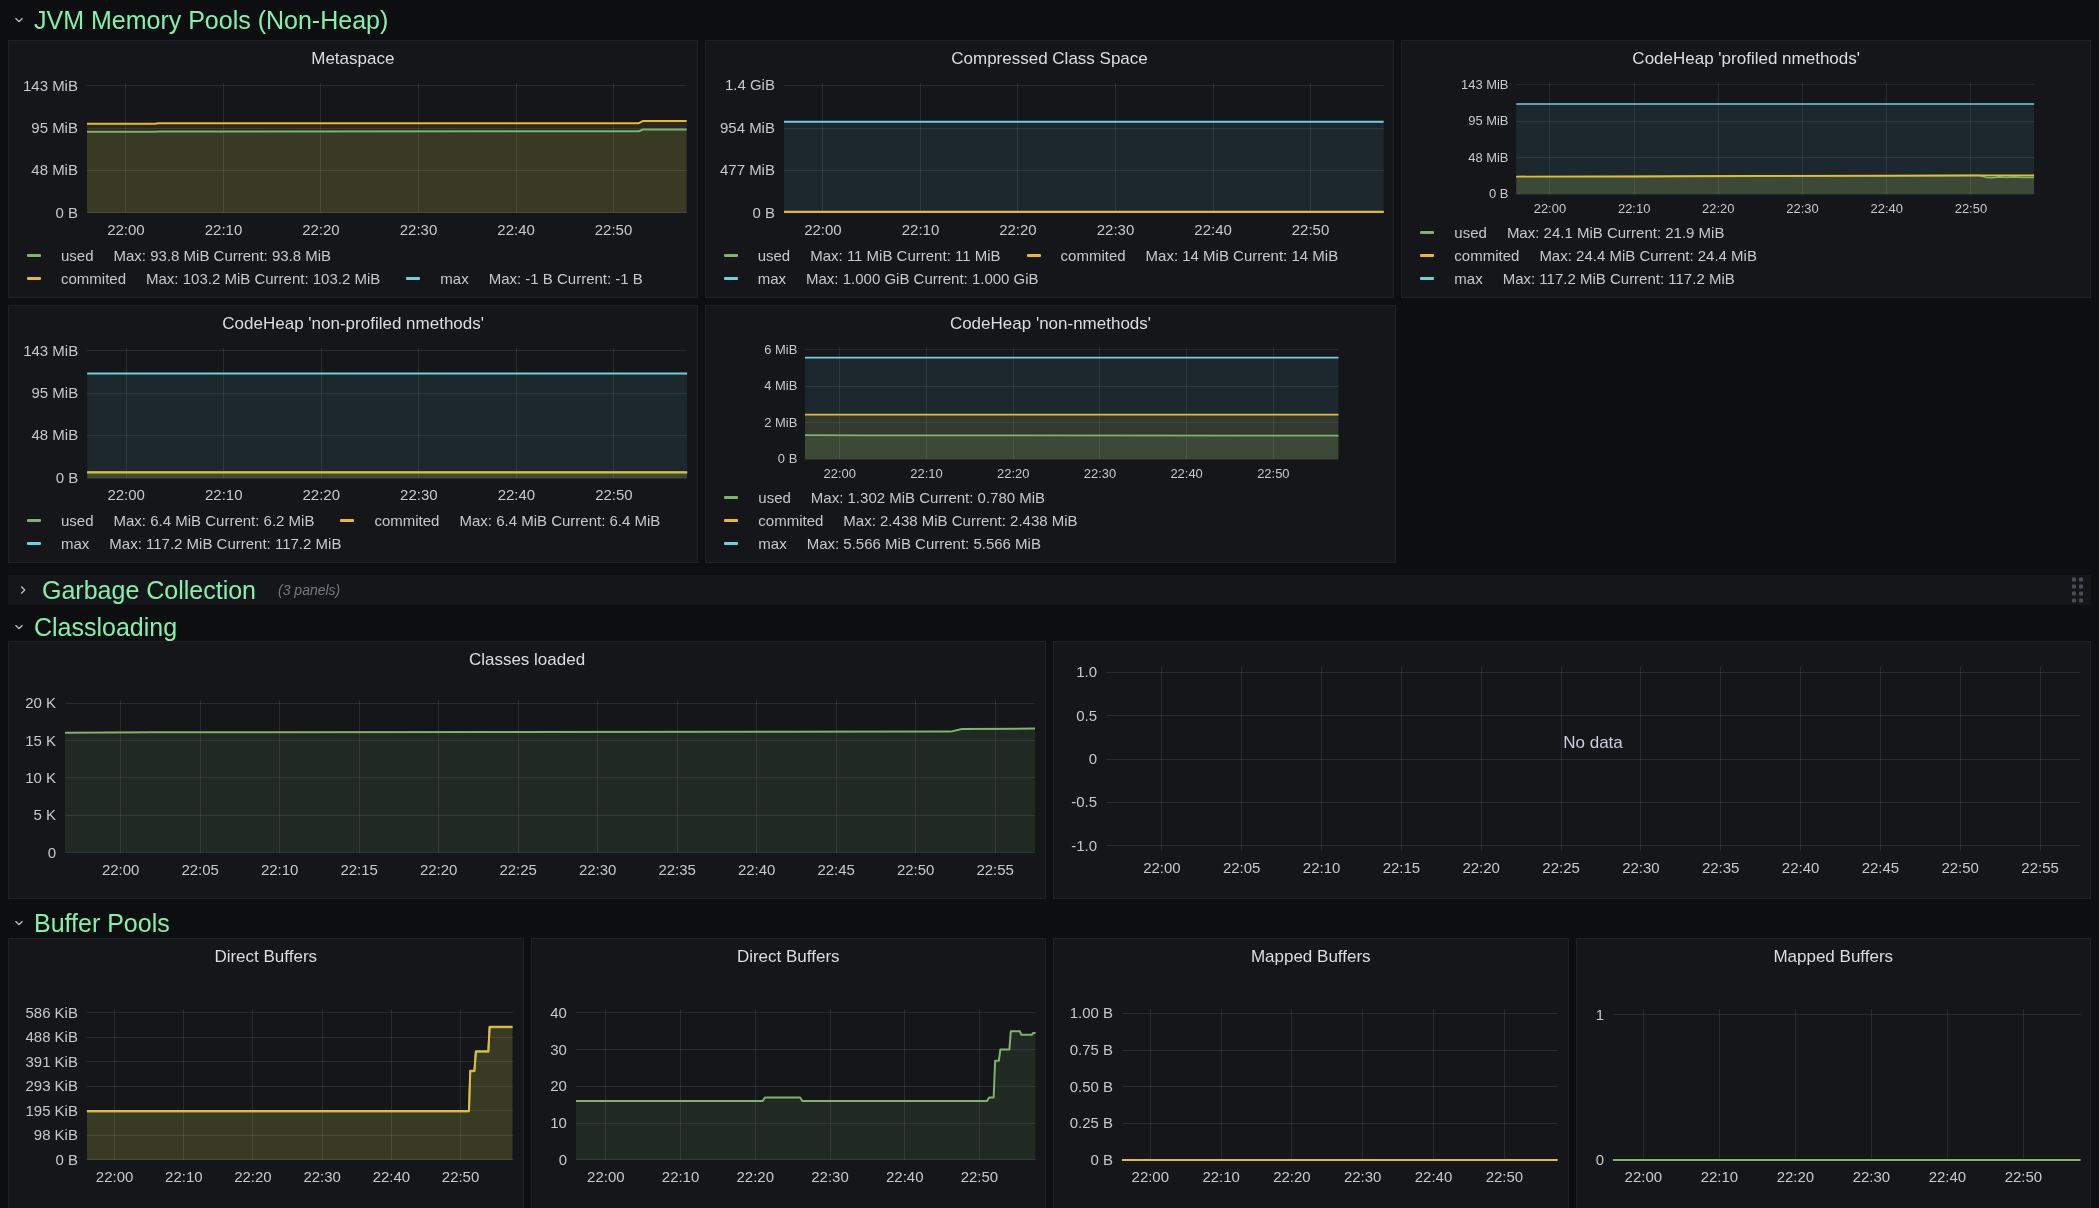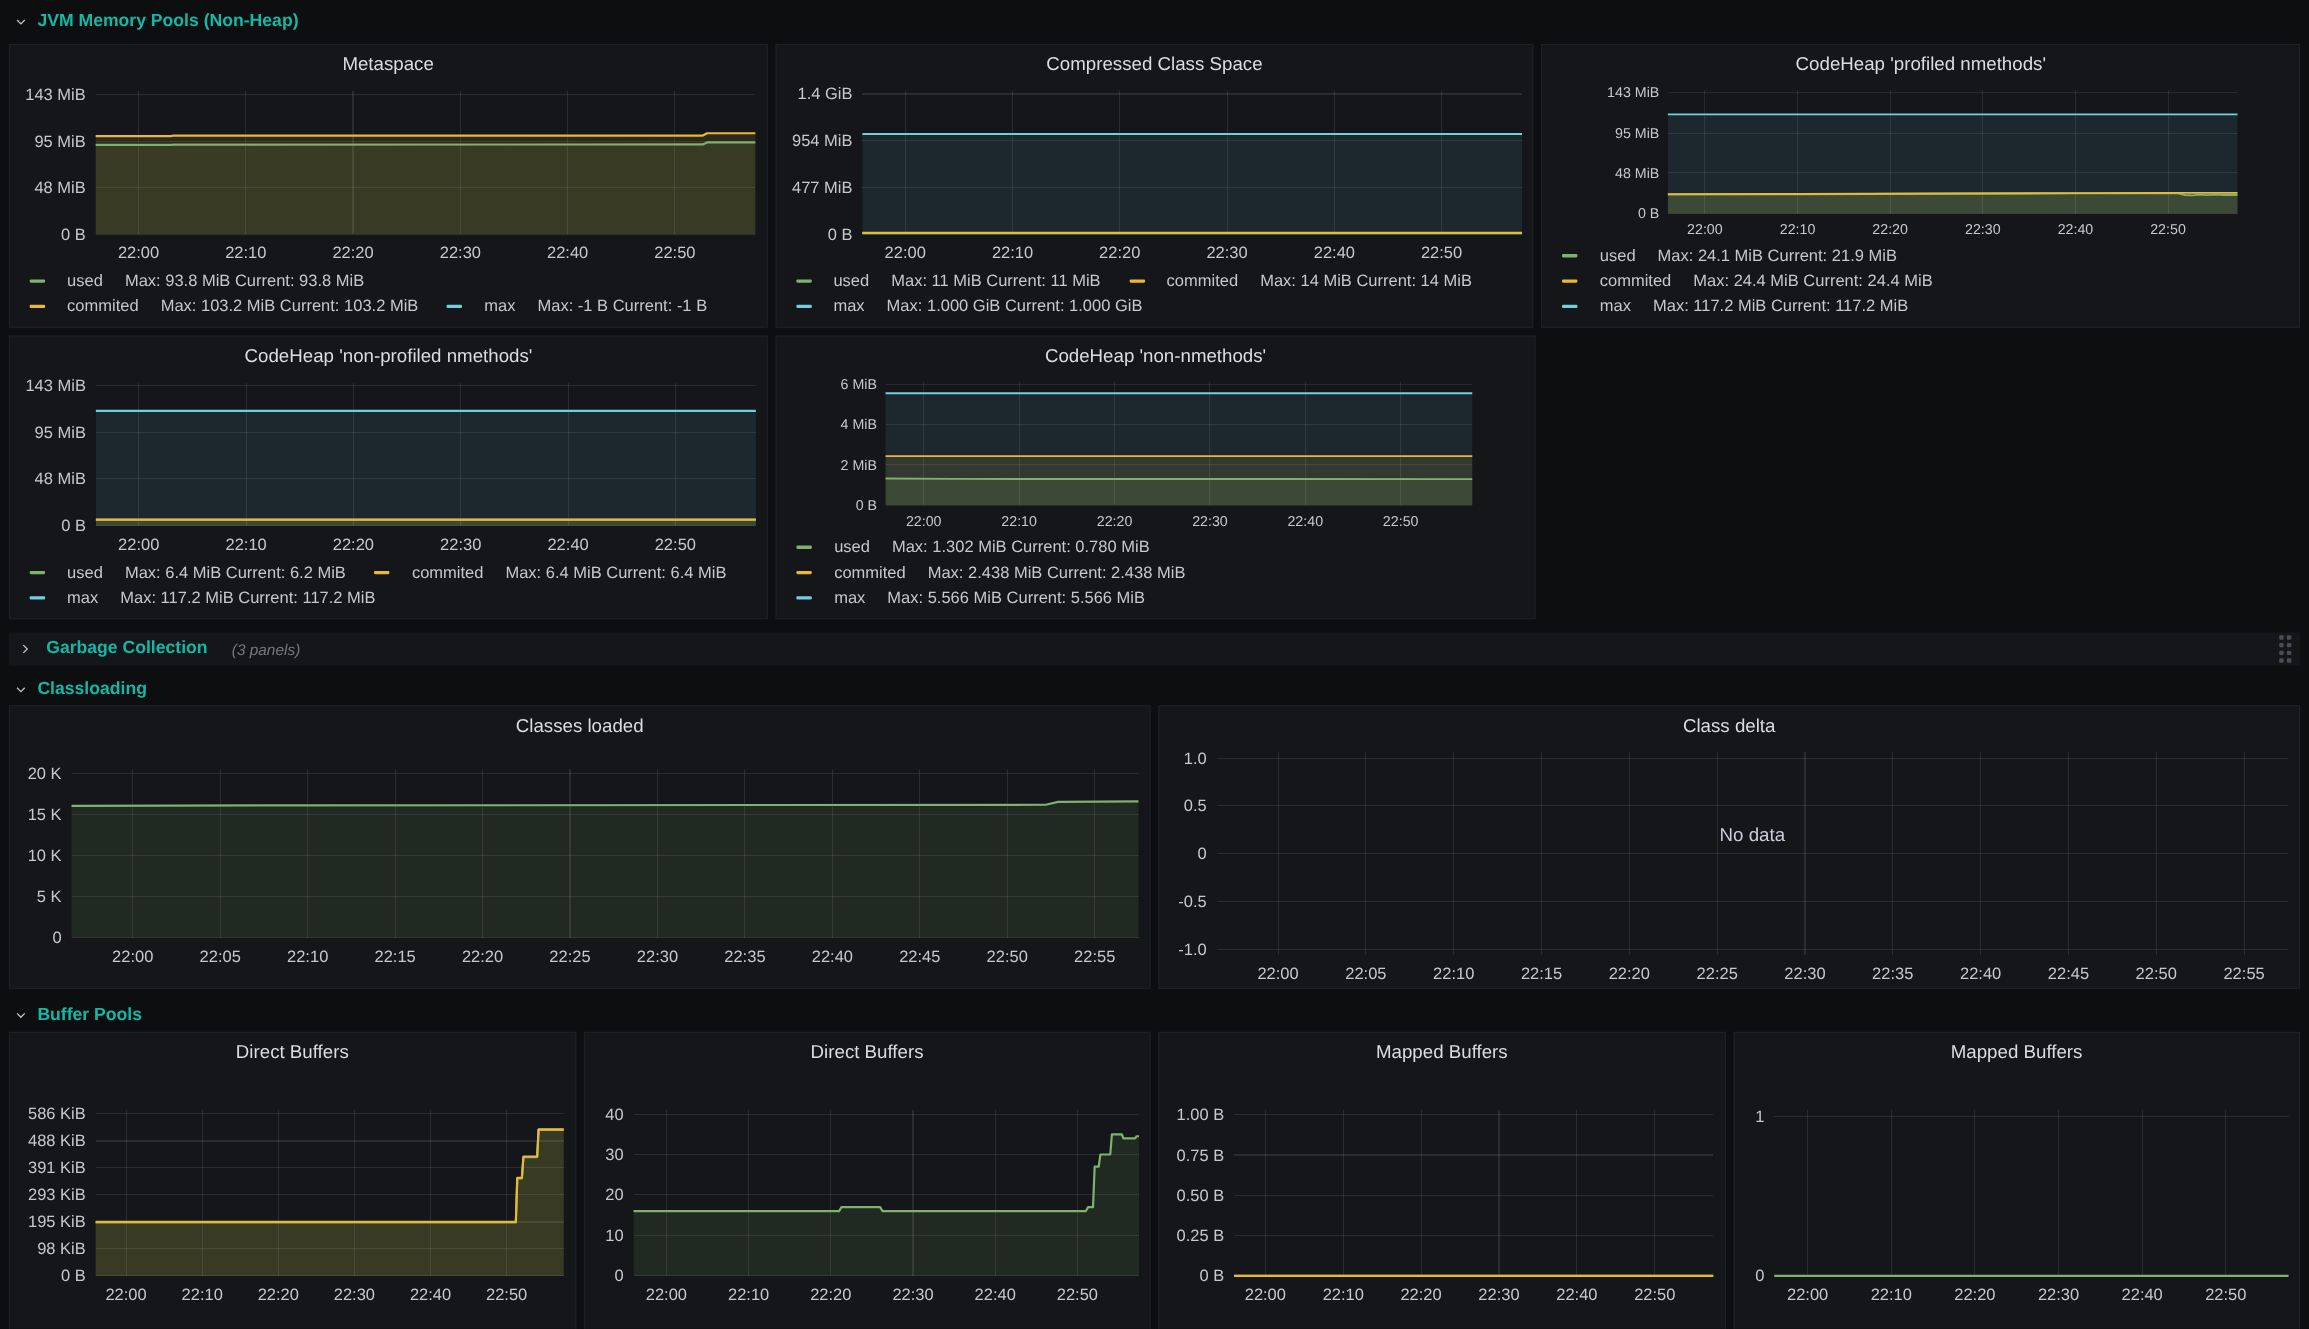--- a/index.html
+++ b/index.html
@@ -8,21 +8,21 @@
     background:#0d0e10;
     font-family:"Liberation Sans", sans-serif;
     color:#d8d9da;
   }
   .page { padding:0 8px; }
   .section-header {
     display:flex; align-items:center; gap:8px;
     height:40px; padding-left:4px; cursor:pointer;
   }
   .section-header.small { height:28px; }
-  .section-title { font-size:16px; font-weight:bold; color:#14b8a6; }
+  .section-title { font-size:25px; font-weight:normal; color:#86efac; }
   .panel-count { font-size:14px; font-style:italic; color:#75787e; margin-left:10px; }
   .chev { width:14px; height:14px; stroke:#c7c8ca; stroke-width:2; fill:none; }
   .collapsed-row {
     position:relative;
     display:flex; align-items:center; gap:12px;
     height:30px; margin:12px 0 8px 0; padding-left:8px;
     background:#141619; cursor:pointer;
   }
   .row { display:flex; gap:7px; }
   .row-1, .row-2 { height:258px; }
@@ -391,21 +391,20 @@
             <text x="588.7" y="183" text-anchor="middle" fill="#c7c8ca" font-size="15" font-family="&quot;Liberation Sans&quot;, sans-serif">22:30</text>
             <text x="668.2" y="183" text-anchor="middle" fill="#c7c8ca" font-size="15" font-family="&quot;Liberation Sans&quot;, sans-serif">22:35</text>
             <text x="747.7" y="183" text-anchor="middle" fill="#c7c8ca" font-size="15" font-family="&quot;Liberation Sans&quot;, sans-serif">22:40</text>
             <text x="827.2" y="183" text-anchor="middle" fill="#c7c8ca" font-size="15" font-family="&quot;Liberation Sans&quot;, sans-serif">22:45</text>
             <text x="906.7" y="183" text-anchor="middle" fill="#c7c8ca" font-size="15" font-family="&quot;Liberation Sans&quot;, sans-serif">22:50</text>
             <text x="986.2" y="183" text-anchor="middle" fill="#c7c8ca" font-size="15" font-family="&quot;Liberation Sans&quot;, sans-serif">22:55</text>
           </svg>
         </div>
     </div>
     <div class="panel w2">
-      <div class="panel-title">Class delta</div>
       <div class="chart-wrap">
           <svg viewBox="0 0 1036 222">
             <line x1="52" x2="1026" y1="186.8" y2="186.8" stroke="rgba(255,255,255,0.09)" stroke-width="1" shape-rendering="crispEdges"></line>
             <line x1="52" x2="1026" y1="143.4" y2="143.4" stroke="rgba(255,255,255,0.09)" stroke-width="1" shape-rendering="crispEdges"></line>
             <line x1="52" x2="1026" y1="100.0" y2="100.0" stroke="rgba(255,255,255,0.09)" stroke-width="1" shape-rendering="crispEdges"></line>
             <line x1="52" x2="1026" y1="56.6" y2="56.6" stroke="rgba(255,255,255,0.09)" stroke-width="1" shape-rendering="crispEdges"></line>
             <line x1="52" x2="1026" y1="13.2" y2="13.2" stroke="rgba(255,255,255,0.09)" stroke-width="1" shape-rendering="crispEdges"></line>
             <line x1="107.9" x2="107.9" y1="8" y2="192" stroke="rgba(255,255,255,0.09)" stroke-width="1" shape-rendering="crispEdges"></line>
             <line x1="187.7" x2="187.7" y1="8" y2="192" stroke="rgba(255,255,255,0.09)" stroke-width="1" shape-rendering="crispEdges"></line>
             <line x1="267.6" x2="267.6" y1="8" y2="192" stroke="rgba(255,255,255,0.09)" stroke-width="1" shape-rendering="crispEdges"></line>

